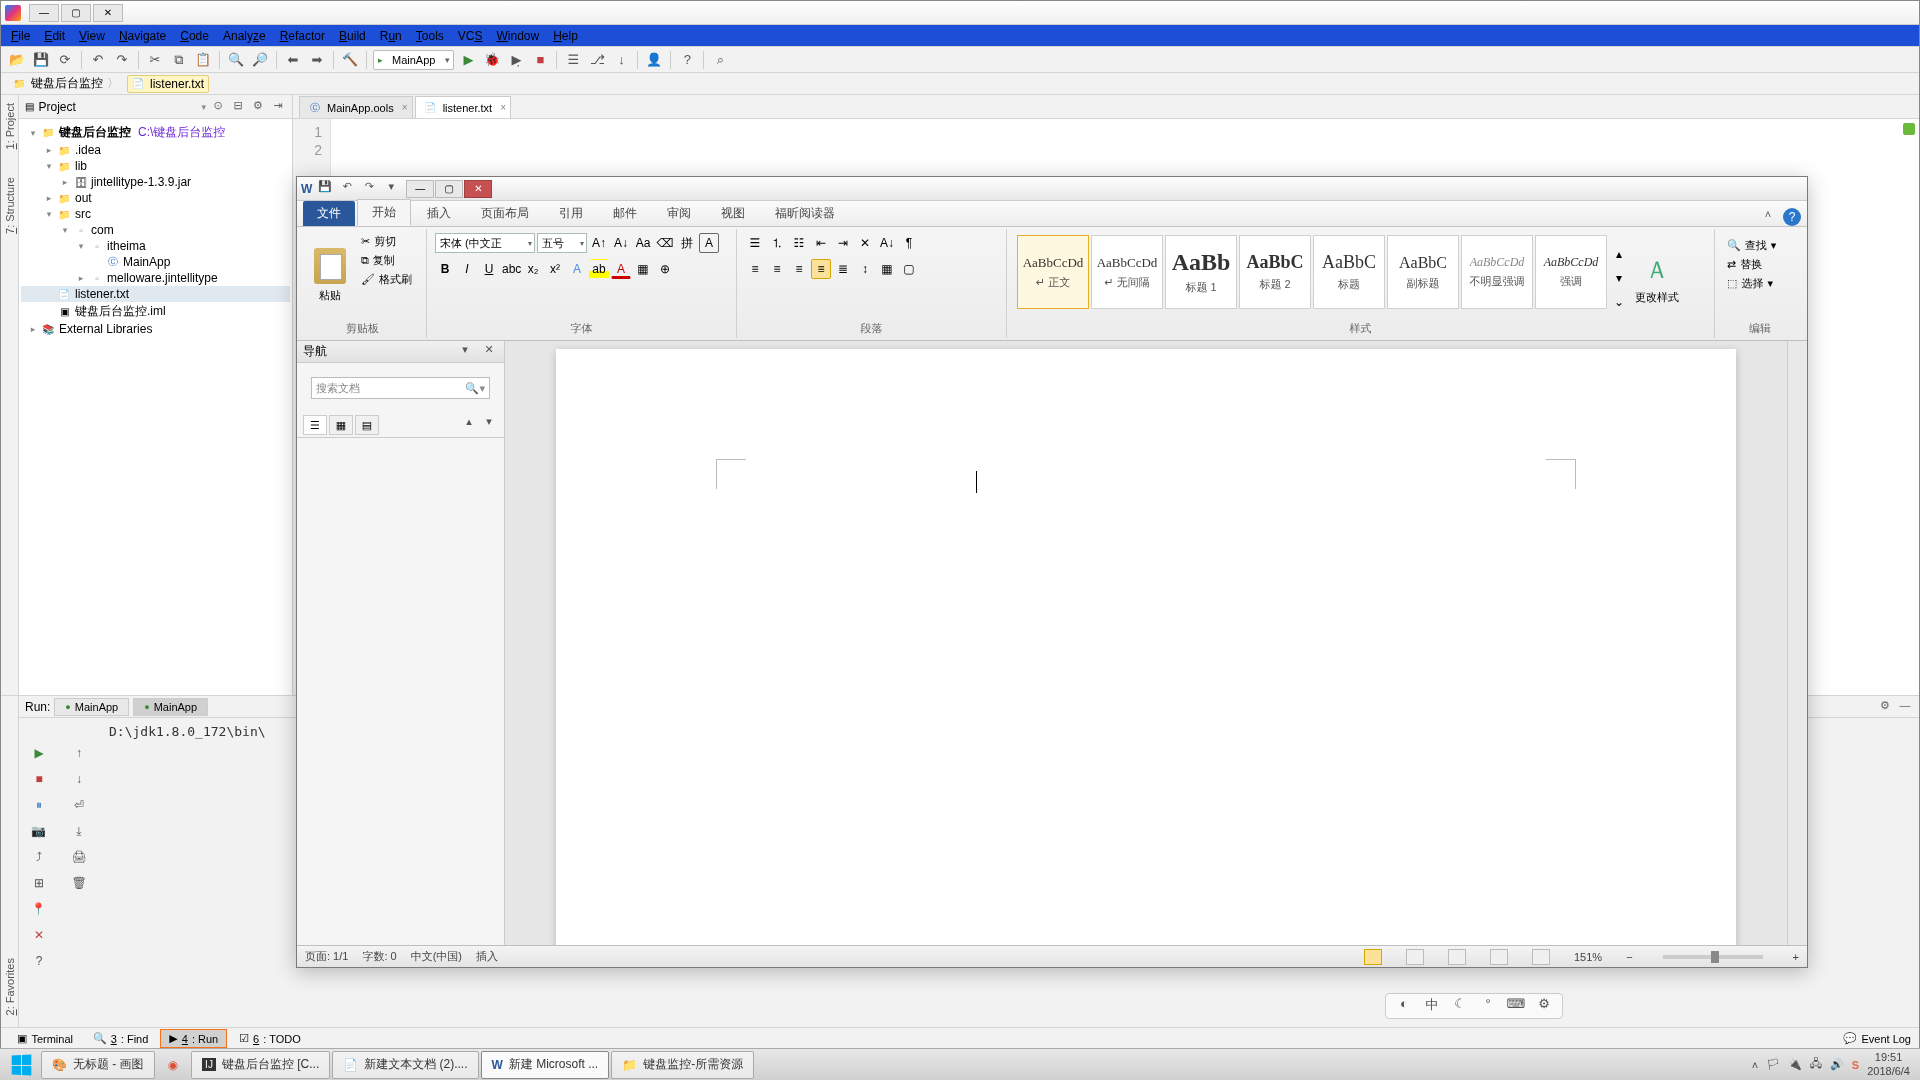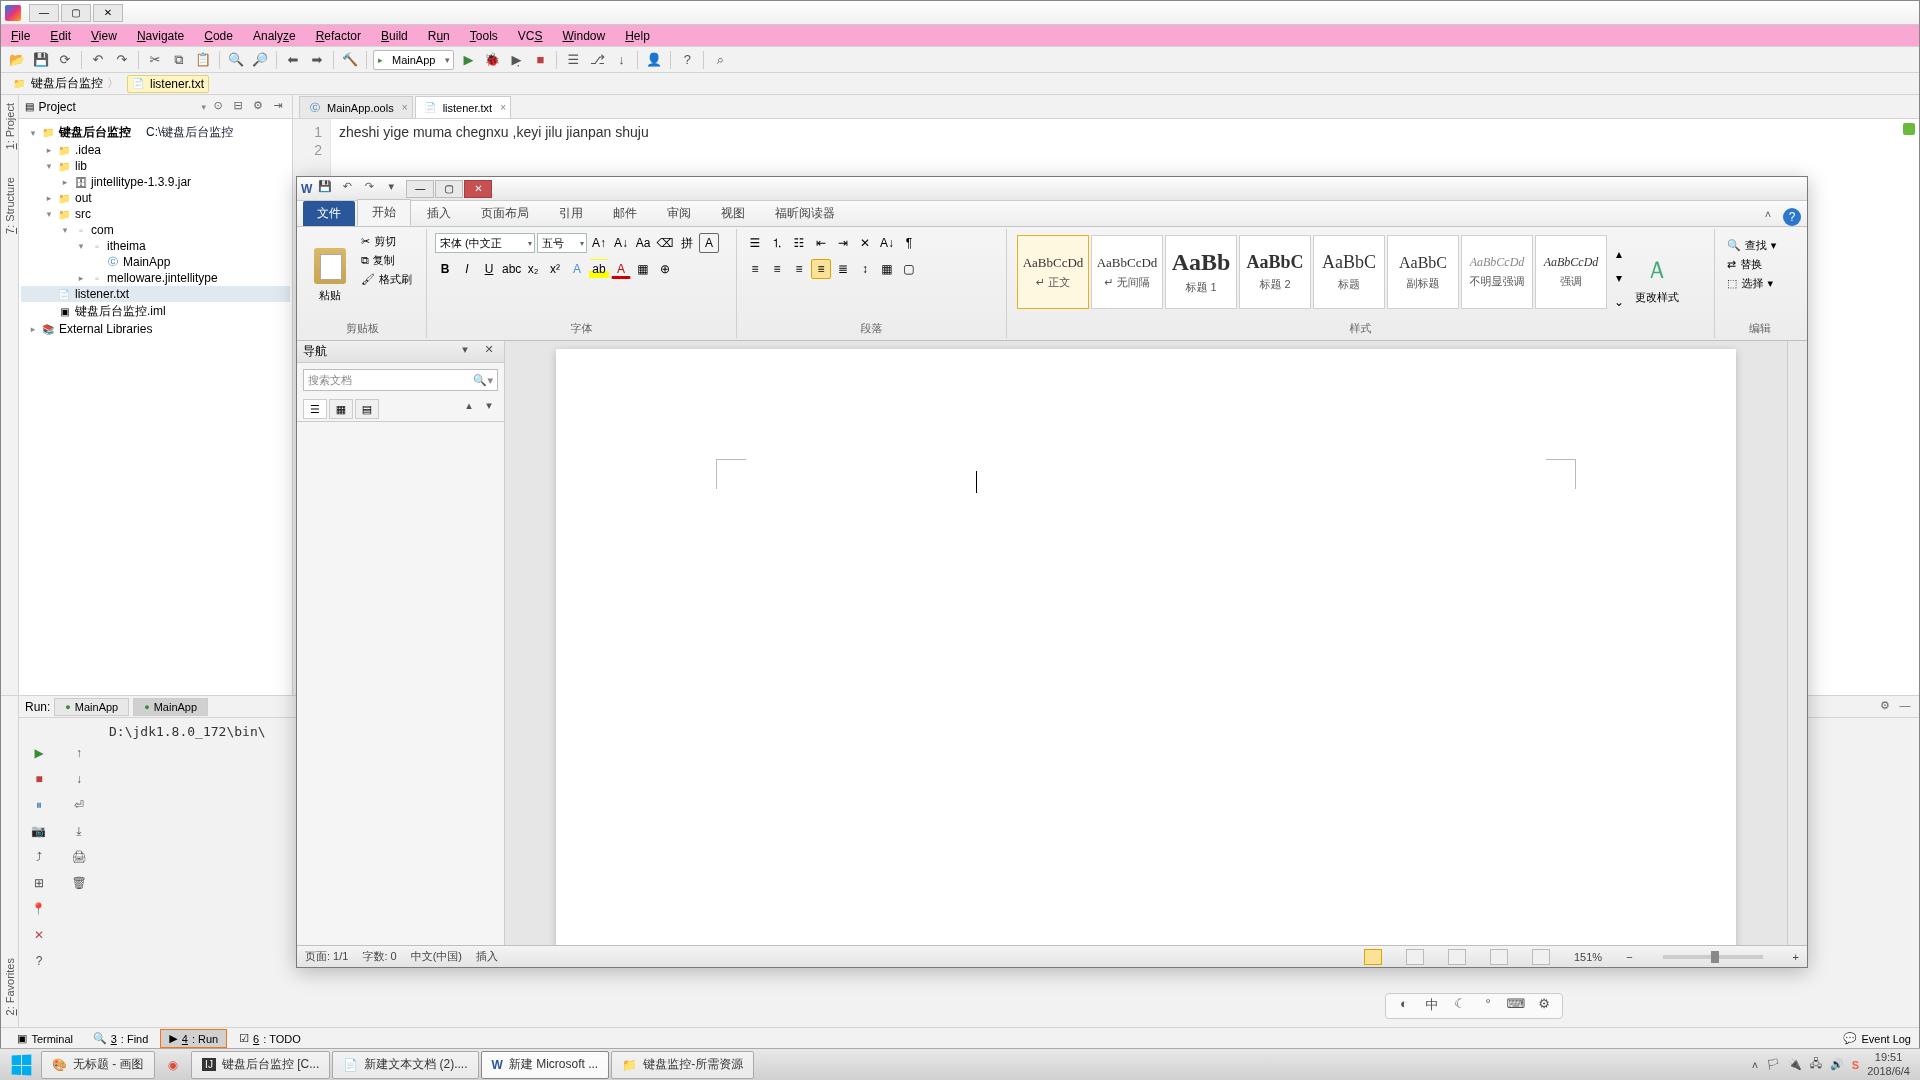--- a/index.html
+++ b/index.html
@@ -6,21 +6,21 @@
 body { width:1920px; height:1080px; background:#c0c0c0; overflow:hidden; position:relative; font-size:12px; }
 
 
 .ij-window { position:absolute; left:0; top:0; width:1920px; height:1048px; background:#f2f2f2; border:1px solid #888; }
 .ij-titlebar { height:24px; background:linear-gradient(#fff,#f0f0f0); display:flex; align-items:center; padding:0 4px; border-bottom:1px solid #ccc; }
 .ij-logo { width:16px; height:16px; background:linear-gradient(135deg,#0a84ff,#e5337e,#ff9d0a); border-radius:2px; margin-right:8px; }
 .ij-title { flex:1; text-align:center; font-size:12px; color:#333; }
 .win-btns { display:flex; gap:2px; }
 .win-btn { width:30px; height:18px; background:#e9e9e9; border:1px solid #bbb; display:flex; align-items:center; justify-content:center; font-size:10px; cursor:pointer; }
 
-.ij-menu { height:22px; background:#f9a8d4; display:flex; align-items:center; padding:0 4px; gap:8px; border-bottom:1px solid #d4d4d4; }
+.ij-menu { height:22px; background:#1d4ed8; display:flex; align-items:center; padding:0 4px; gap:2px; border-bottom:1px solid #d4d4d4; }
 .ij-menu span { padding:2px 6px; cursor:pointer; font-size:12px; }
 .ij-menu span u { text-decoration:underline; }
 
 .ij-toolbar { height:26px; background:#f2f2f2; display:flex; align-items:center; padding:0 6px; gap:4px; border-bottom:1px solid #d4d4d4; }
 .tb-btn { width:20px; height:20px; display:flex; align-items:center; justify-content:center; font-size:13px; color:#555; cursor:pointer; border-radius:2px; }
 .tb-sep { width:1px; height:18px; background:#ccc; margin:0 2px; }
 .run-config { height:20px; border:1px solid #bbb; background:#fff; padding:0 18px 0 18px; display:flex; align-items:center; font-size:11px; position:relative; border-radius:2px; }
 .run-config::before { content:"▸"; position:absolute; left:4px; color:#3a8a3a; font-size:9px; }
 .run-config::after { content:"▾"; position:absolute; right:4px; color:#666; font-size:9px; }
 
@@ -38,21 +38,21 @@
 .proj-hdr-btn { width:16px; height:16px; font-size:11px; color:#666; cursor:pointer; text-align:center; }
 .tree { padding:4px 2px; font-size:12px; overflow:auto; flex:1; }
 .tree-node { display:flex; align-items:center; gap:3px; padding:1px 2px; white-space:nowrap; }
 .tree-node.sel { background:#e0e8f0; }
 .tw { width:12px; text-align:center; color:#888; font-size:9px; cursor:pointer; display:inline-block; }
 .ico { width:14px; height:14px; display:inline-flex; align-items:center; justify-content:center; font-size:10px; }
 .ico.fold { color:#d8a94a; }
 .ico.file { color:#6a8fb5; }
 .ico.pkg { color:#8a8a8a; }
 .ico.cls { color:#3a7abf; }
-.grey { color:#0f172a; margin-left:12px; }
+.grey { color:#6d28d9; margin-left:4px; }
 .ind0{padding-left:6px;}.ind1{padding-left:22px;}.ind2{padding-left:38px;}.ind3{padding-left:54px;}.ind4{padding-left:70px;}
 
 .editor-area { flex:1; display:flex; flex-direction:column; background:#fff; }
 .ed-tabs { height:24px; background:#f2f2f2; border-bottom:1px solid #d4d4d4; display:flex; align-items:flex-end; padding-left:6px; gap:2px; }
 .ed-tab { height:22px; padding:0 18px 0 8px; background:#e8e8e8; border:1px solid #ccc; border-bottom:none; display:flex; align-items:center; gap:5px; font-size:11px; position:relative; cursor:pointer; }
 .ed-tab.active { background:#fff; }
 .ed-tab .x { position:absolute; right:4px; font-size:10px; color:#888; }
 .ed-content { flex:1; display:flex; font-family:"Consolas","Courier New",monospace; font-size:14px; background:#fff; }
 .gutter { width:38px; background:#f2f2f2; border-right:1px solid #e4e4e4; text-align:right; padding:4px 8px 0 0; color:#999; line-height:18px; }
 .code { flex:1; padding:4px 8px; line-height:18px; color:#333; position:relative; }
@@ -109,21 +109,21 @@
 .w-styles { display:flex; gap:2px; padding:4px 2px; }
 .w-style { width:72px; height:74px; border:1px solid #d0d0d0; background:#fff; display:flex; flex-direction:column; align-items:center; justify-content:center; gap:4px; cursor:pointer; }
 .w-style.sel { border:1px solid #e8b020; background:#fff8e0; }
 .w-style-prev { font-family:"Times New Roman",serif; color:#333; }
 .w-style-name { font-size:11px; color:#555; }
 
 .w-body { flex:1; display:flex; background:#e6e6e6; overflow:hidden; }
 .w-nav { width:208px; background:#f5f5f5; border-right:1px solid #ccc; display:flex; flex-direction:column; }
 .w-nav-hdr { height:22px; background:linear-gradient(#f0f0f0,#e2e2e2); border-bottom:1px solid #ccc; display:flex; align-items:center; padding:0 6px; font-size:12px; gap:6px; }
 .w-nav-hdr .sp { margin-left:auto; }
-.w-nav-search { margin:6px; height:22px; border:1px solid #bcbcbc; background:#fff; display:flex; align-items:center; padding:0 4px; font-size:11px; color:#888; }
+.w-nav-search { margin:14px; height:22px; border:1px solid #bcbcbc; background:#fff; display:flex; align-items:center; padding:0 4px; font-size:11px; color:#888; }
 .w-nav-search .mg { margin-left:auto; }
 .w-nav-tabs { display:flex; gap:2px; padding:2px 6px; border-bottom:1px solid #ccc; }
 .w-nav-tab { width:24px; height:20px; border:1px solid #ccc; background:#f0f0f0; font-size:11px; text-align:center; line-height:18px; cursor:pointer; }
 .w-nav-tab.sel { background:#fff; }
 .w-nav-msg { padding:14px 12px; font-size:12px; color:#555; line-height:1.6; }
 .w-canvas { flex:1; position:relative; overflow:auto; padding:8px 30px; }
 .w-page { width:1180px; min-height:1500px; background:#fff; margin:0 auto; box-shadow:0 2px 8px rgba(0,0,0,.2); position:relative; }
 .w-corner { position:absolute; width:30px; height:30px; border-color:#bbb; }
 .w-corner.tl { top:110px; left:160px; border-left:1px solid #bbb; border-top:1px solid #bbb; }
 .w-corner.tr { top:110px; right:160px; border-right:1px solid #bbb; border-top:1px solid #bbb; }
@@ -322,21 +322,20 @@
             <span>listener.txt</span>
             <span class="x">×</span>
           </div>
       </div>
       <div class="ed-content">
         <div class="gutter">
           <div>1</div>
           <div>2</div>
         </div>
         <div class="code">
-          <div>zheshi yige muma chegnxu ,keyi jilu jianpan shuju</div>
           <div class="code-marker"></div>
         </div>
       </div>
     </div>
   </div>
 
   <div style="display:flex;height:332px;border-top:1px solid #d4d4d4;">
     <div class="stripe" style="border-right:1px solid #d4d4d4">
       <div class="stripe-lbl" style="margin-top:auto;margin-bottom:8px"><u>2</u>: Favorites</div>
     </div>

